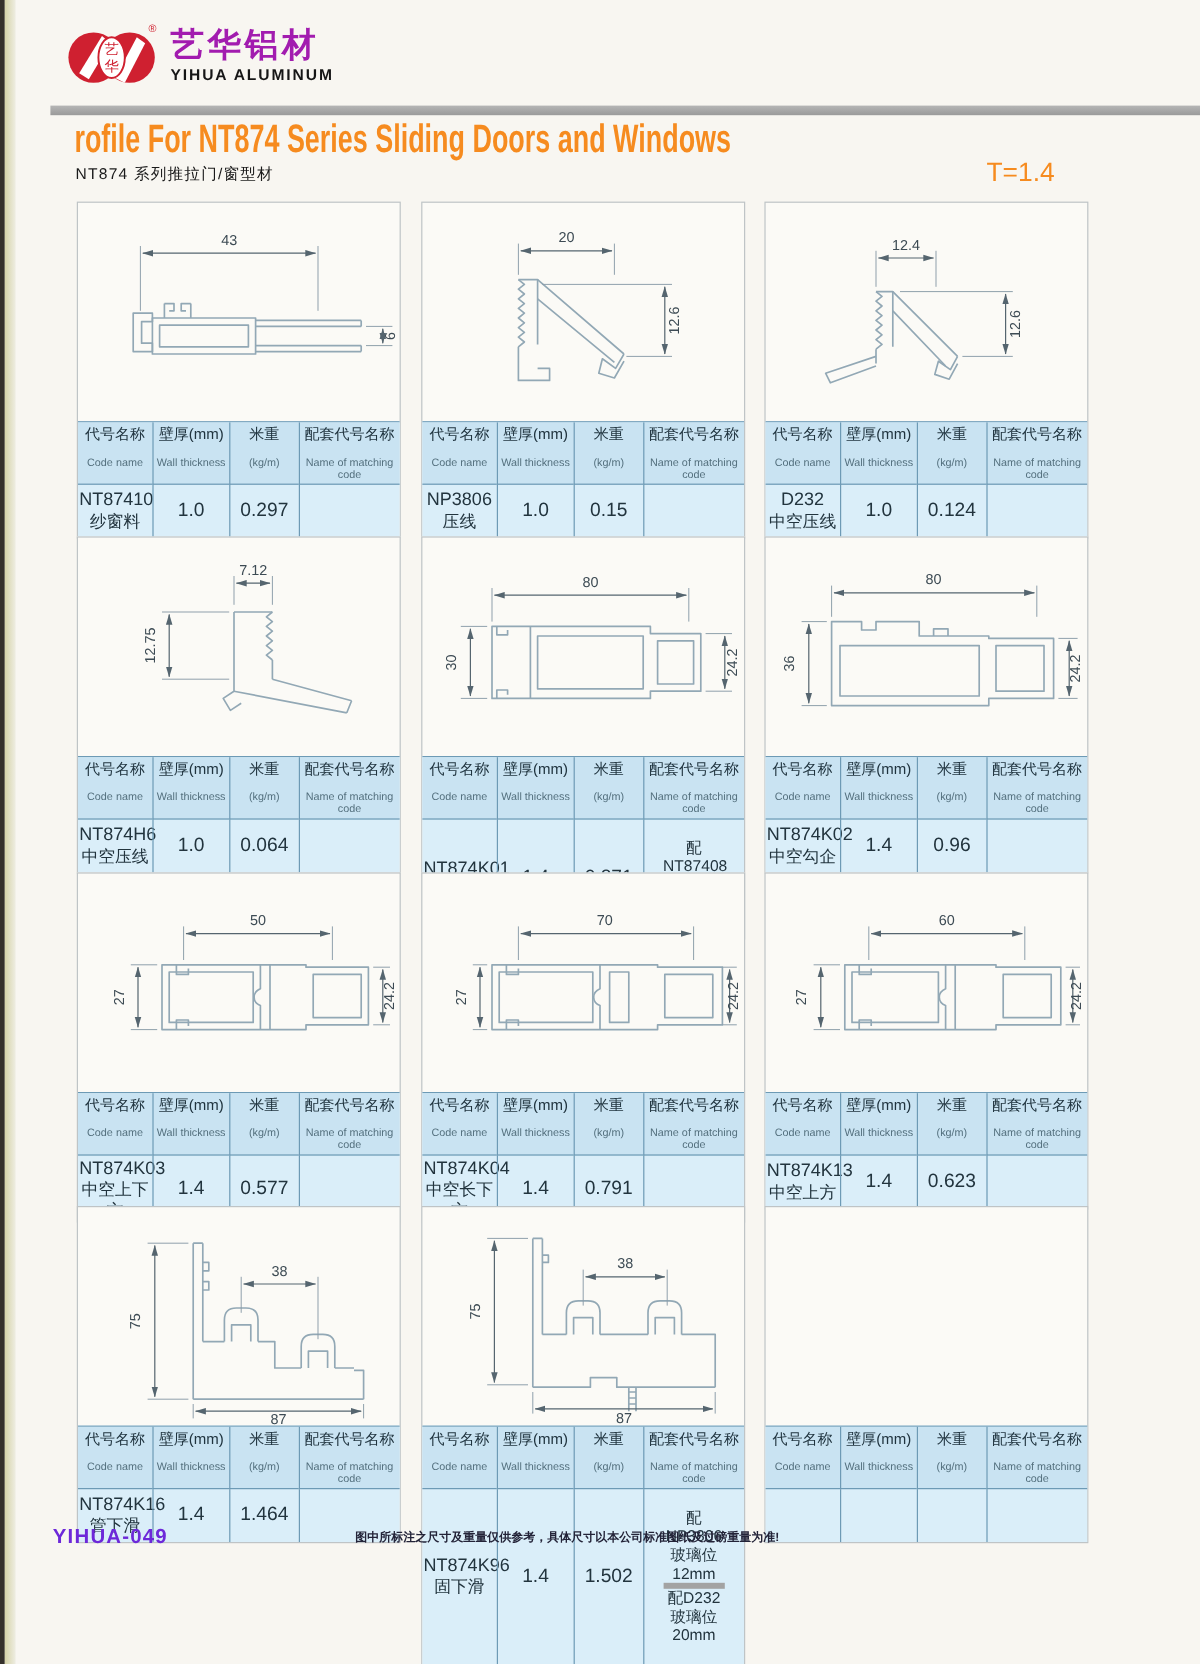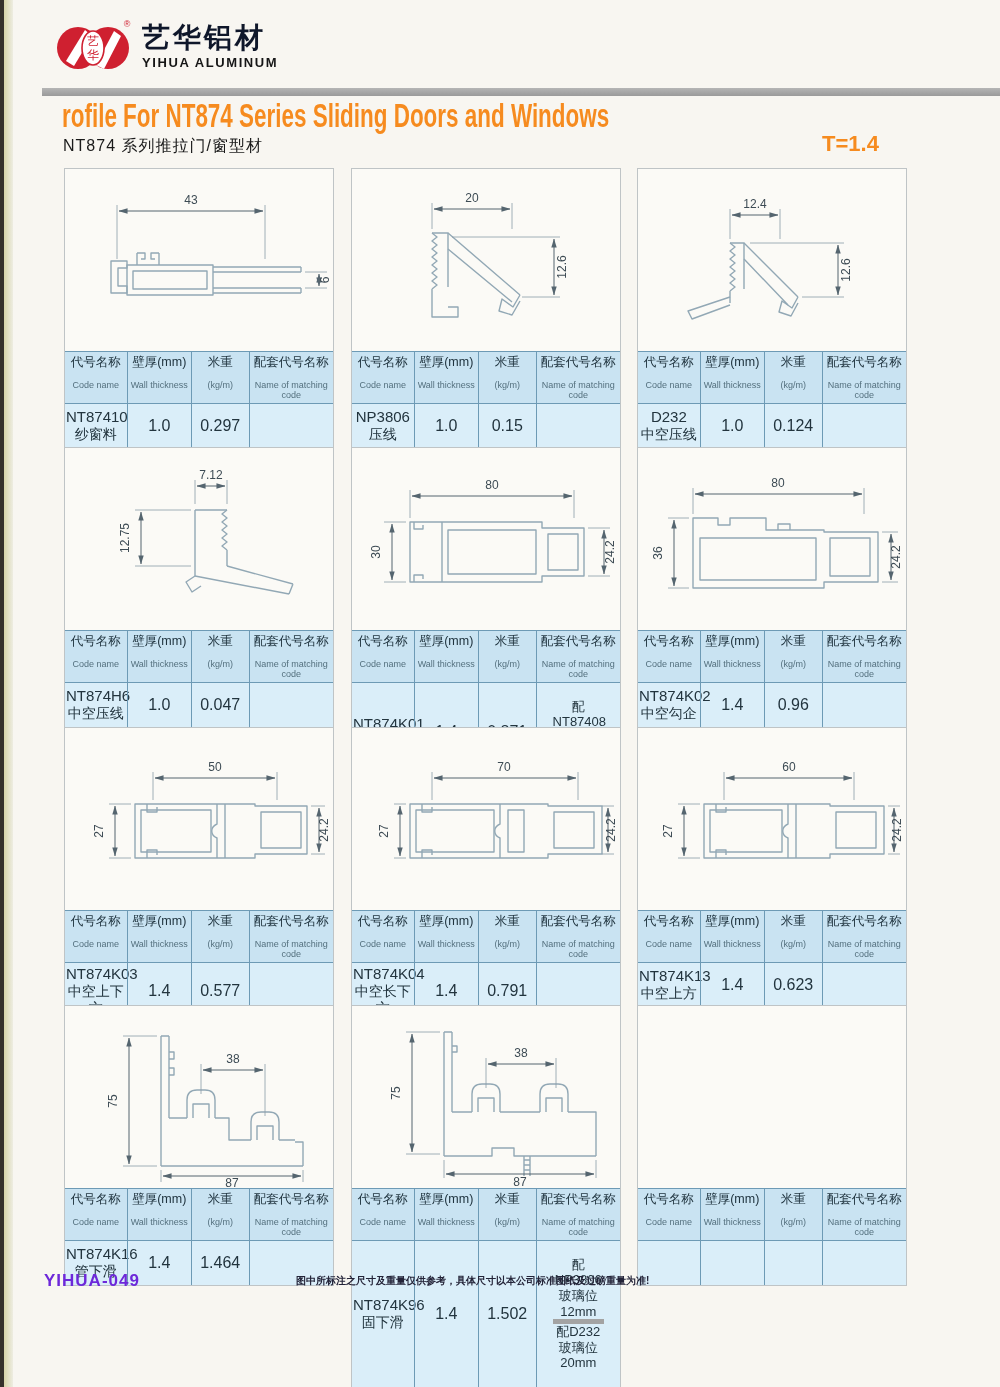--- a/index.html
+++ b/index.html
@@ -8,31 +8,31 @@
           font-family:"Liberation Sans", sans-serif; }
 
   
   .edge-dark { position:absolute; left:0; top:0; width:4px; height:100%; background:#35302b; }
   .edge-tint { position:absolute; left:4px; top:0; width:9px; height:100%;
                background:linear-gradient(90deg,#d6d3a8,#eeede2); }
 
   
   .logo { position:absolute; left:54px; top:15px; display:flex; align-items:center; gap:10px; }
   .logo svg { width:78px; height:64px; }
-  .brand-cn { font-size:28px; font-weight:bold; color:#0f172a; letter-spacing:3px; line-height:1; }
+  .brand-cn { font-size:28px; font-weight:bold; color:#a21caf; letter-spacing:3px; line-height:1; }
   .brand-en { font-size:13px; font-weight:bold; color:#161616; letter-spacing:1.6px; margin-top:3px; }
 
   .rule { position:absolute; left:42px; right:0; top:88px; height:8px;
           background:linear-gradient(180deg,#b5b5b5,#9a9a9a); }
 
   .title { position:absolute; left:62px; top:97px; font-size:33px; font-weight:bold;
            color:#f68b1f; white-space:nowrap; transform:scaleX(0.68);
            transform-origin:left center; letter-spacing:0px; }
-  .subtitle { position:absolute; left:63px; top:136px; font-size:16px; color:#1a1a1a; letter-spacing:1px; }
-  .tnote { position:absolute; left:822px; top:131px; font-size:22px; font-weight:bold; color:#f68b1f; }
+  .subtitle { position:absolute; left:63px; top:136px; font-size:13px; color:#1a1a1a; letter-spacing:1px; }
+  .tnote { position:absolute; left:822px; top:131px; font-size:22px; font-weight:normal; color:#f68b1f; }
 
   
   .cell { position:absolute; width:268px; background:#fbfaf6; border:1px solid #bfc4c6; box-sizing:content-box; }
   .draw { height:182px; position:relative; }
   .draw svg { display:block; }
 
   .tbl { display:grid; grid-template-columns:23% 24% 21.5% 31.5%;
          border-top:1px solid #6d9ab5; background:#daeef9; }
   .th { background:#c9e3f2; border-bottom:1px solid #6d9ab5; text-align:center;
         padding:3px 1px 2px; min-height:30px; box-sizing:border-box; }
@@ -276,21 +276,21 @@
         </div>
       <div class="th bl">
           <div class="cnh">配套代号名称</div>
           <div class="enh">Name of matching code</div>
         </div>
       <div class="td">
           <span class="code-line1">NT874H6</span>
           <span class="code-line2">中空压线</span>
         </div>
       <div class="td num bl">1.0</div>
-      <div class="td num bl">0.047</div>
+      <div class="td num bl">0.064</div>
       <div class="td match bl"></div>
     </div>
   </div>
 
   <div class="cell" style="left:351px;top:447px">
     <div class="draw">
       <svg viewBox="0 0 268 182" width="268" height="182">
         <g class="p">
           <path d="M58,74 H190 V80 H232 V128 H190 V134 H58 Z"></path>
           <path d="M90,74 V134"></path>

